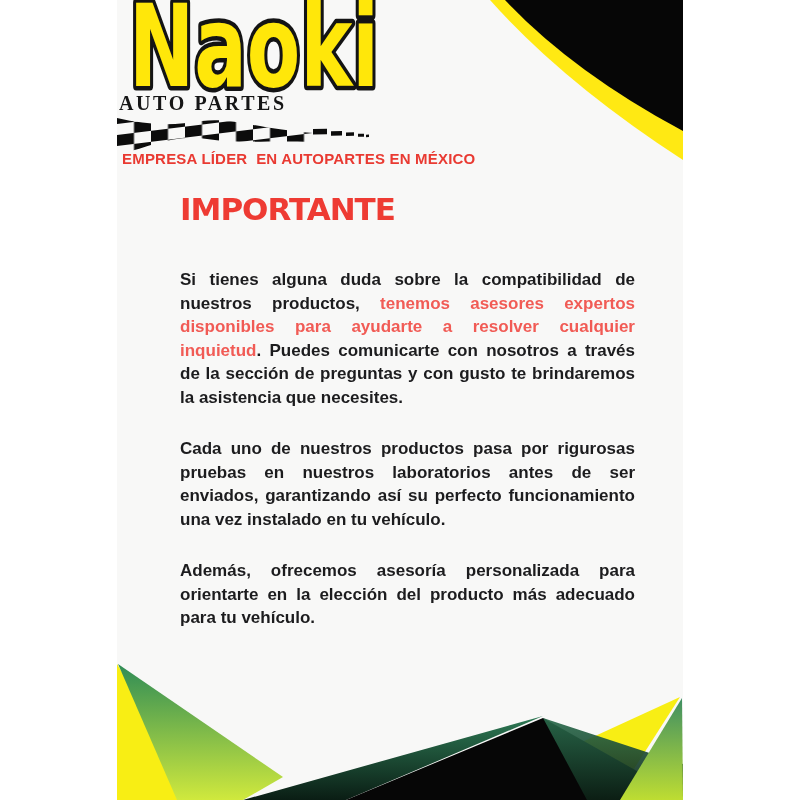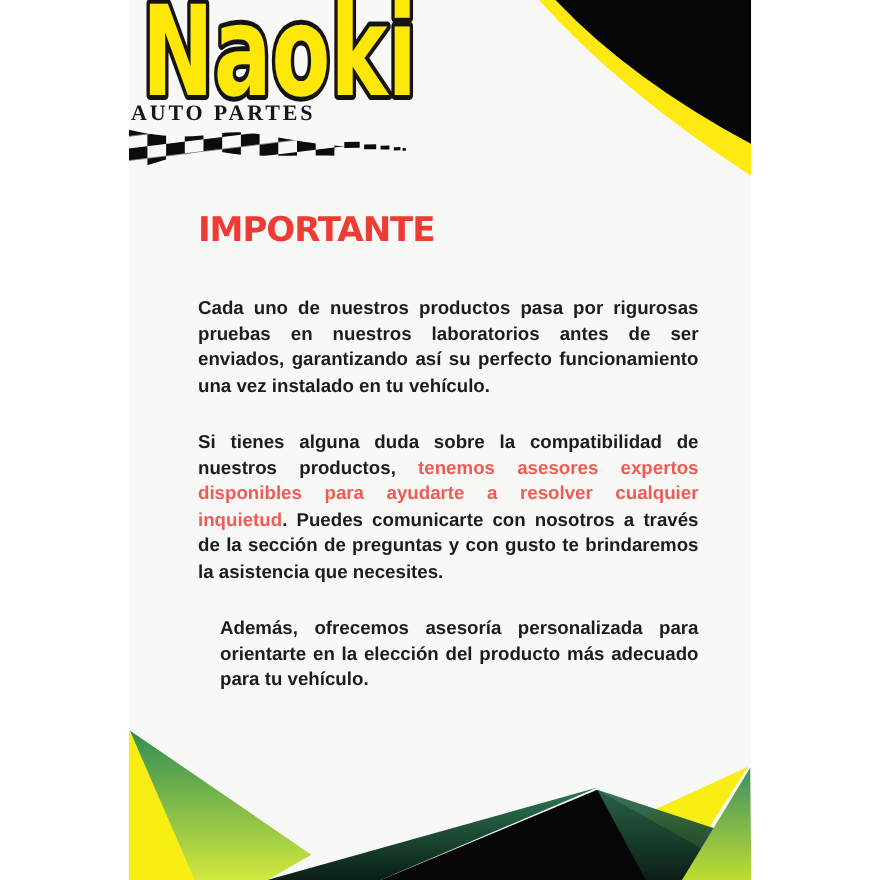--- a/index.html
+++ b/index.html
@@ -17,21 +17,21 @@
   .flag-svg{position:absolute;left:0;top:113px;width:252px;height:40px;display:block;}
   .brand-tagline{position:absolute;left:5px;top:150px;font-weight:bold;font-size:15px;
                  letter-spacing:.2px;color:#e93a32;white-space:pre-wrap;}
 
   
   .content{position:absolute;left:63px;top:190px;width:455px;}
   .title{margin:0 0 40px 0;font-family:"DejaVu Sans",sans-serif;font-weight:bold;
          font-size:31px;line-height:38px;letter-spacing:-1px;color:#ee3b33;}
   .content p{margin:0 0 28px 0;font-weight:bold;font-size:17px;line-height:23.5px;
              color:#1c1c1e;text-align:justify;}
-  .content p:last-child{margin-bottom:0;margin-left:20px;}
+  .content p:last-child{margin-bottom:0;}
   .hl{color:#f15b55;}
 
   
   .bottom-deco{position:absolute;left:0;bottom:0;width:566px;height:140px;display:block;}
 </style>
 </head>
 <body>
 
 <div class="canvas">
   <div class="page">
@@ -55,27 +55,28 @@
         </pattern>
       </defs>
       <path d="M0,5 C30,12 55,13 85,8 C115,4 140,16 196,20 L196,29 C150,27 120,31 90,26 C55,20 30,36 0,41 Z" fill="url(#chk)"></path>
       <rect x="196" y="19.5" width="14" height="5.5" fill="#0c0c0c" transform="skewY(-1)"></rect>
       <rect x="214" y="22" width="11" height="4.5" fill="#0c0c0c" transform="skewY(-1)"></rect>
       <rect x="229" y="23.5" width="8" height="3.5" fill="#0c0c0c" transform="skewY(-1)"></rect>
       <rect x="241" y="25" width="6" height="3" fill="#0c0c0c" transform="skewY(-1)"></rect>
       <rect x="249" y="26" width="3" height="2.5" fill="#0c0c0c" transform="skewY(-1)"></rect>
     </svg>
 
+    <div class="brand-tagline">EMPRESA LÍDER  EN AUTOPARTES EN MÉXICO</div>
 
     <div class="content">
       <h1 class="title">IMPORTANTE</h1>
 
+      <p><span>Si tienes alguna duda sobre la compatibilidad de nuestros productos, </span><span class="hl">tenemos asesores expertos disponibles para ayudarte a resolver cualquier inquietud</span><span>. Puedes comunicarte con nosotros a través de la sección de preguntas y con gusto te brindaremos la asistencia que necesites.</span></p>
+
       <p>Cada uno de nuestros productos pasa por rigurosas pruebas en nuestros laboratorios antes de ser enviados, garantizando así su perfecto funcionamiento una vez instalado en tu vehículo.</p>
-
-      <p><span>Si tienes alguna duda sobre la compatibilidad de nuestros productos, </span><span class="hl">tenemos asesores expertos disponibles para ayudarte a resolver cualquier inquietud</span><span>. Puedes comunicarte con nosotros a través de la sección de preguntas y con gusto te brindaremos la asistencia que necesites.</span></p>
 
       <p>Además, ofrecemos asesoría personalizada para orientarte en la elección del producto más adecuado para tu vehículo.</p>
     </div>
 
     <svg class="bottom-deco" viewBox="0 0 566 140" aria-hidden="true">
       <defs>
         <linearGradient id="limeGrad" x1="0" y1="0" x2="0" y2="1">
           <stop offset="0" stop-color="#2f8c56"></stop>
             <stop offset="1" stop-color="#d0e93d"></stop>
         </linearGradient>

